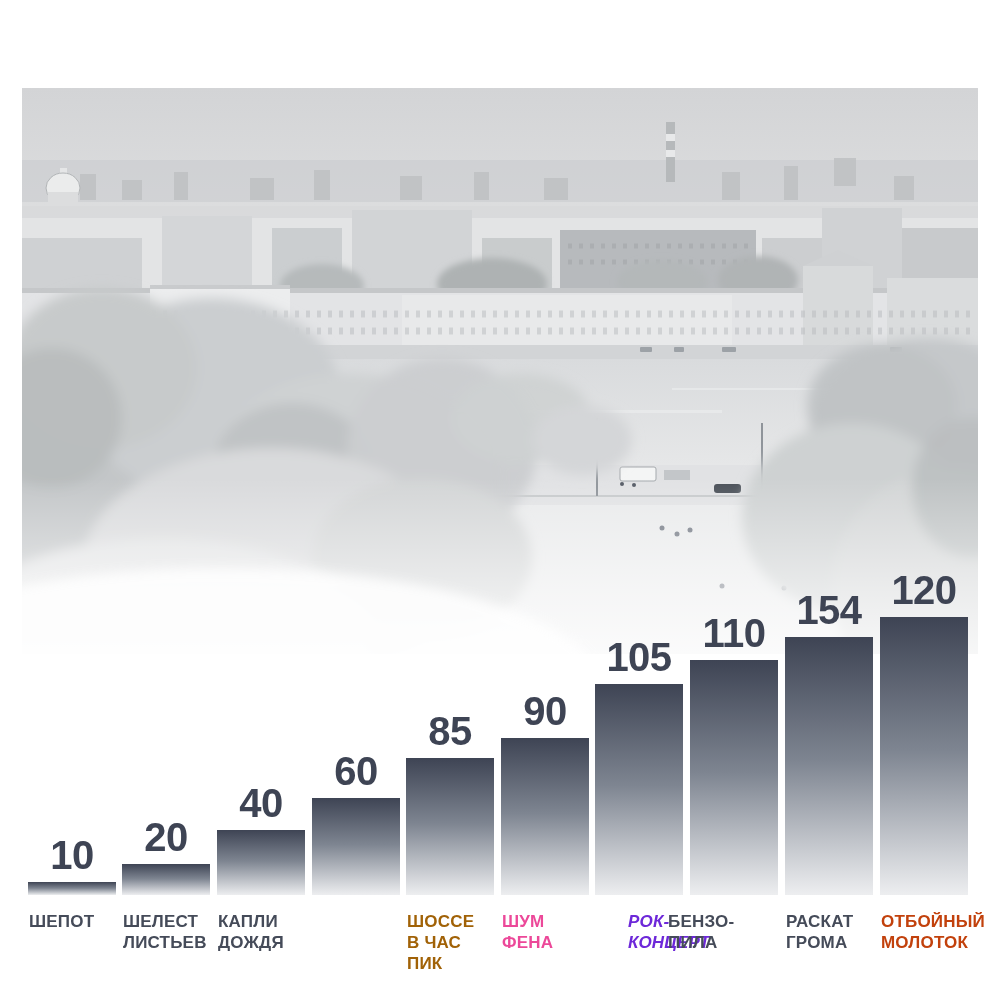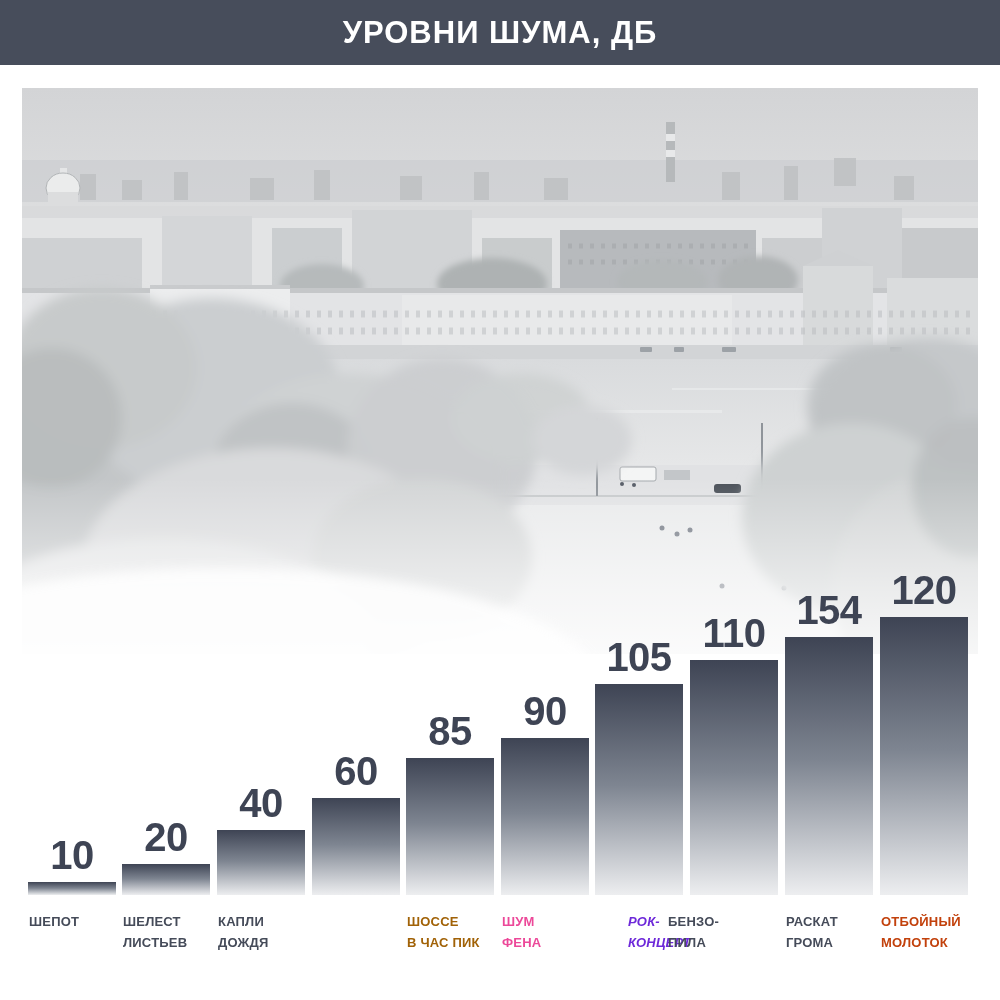--- a/index.html
+++ b/index.html
@@ -10,31 +10,28 @@
           display:flex;align-items:center;justify-content:center;}
   .header h1{margin:0;font-size:31px;font-weight:bold;letter-spacing:1px;line-height:1;}
 
   .photo{position:absolute;left:22px;top:88px;width:956px;height:612px;overflow:hidden;}
   .photo svg{display:block;}
 
   .chart{position:absolute;left:0;top:0;width:1000px;height:1000px;}
   .bar{position:absolute;width:88px;}
   .num{position:absolute;width:96px;margin-left:-4px;text-align:center;
        font-size:40px;font-weight:bold;line-height:1;letter-spacing:-0.5px;}
-  .cat{position:absolute;top:911px;width:94px;font-size:13px;font-weight:bold;
+  .cat{position:absolute;top:911px;width:94px;font-size:17px;font-weight:bold;
        line-height:21px;letter-spacing:.2px;white-space:pre-line;}
 </style>
 </head>
 <body>
 
 <div class="canvas">
 
-  <div class="header" style="background: rgb(71, 77, 91); color: rgb(255, 255, 255);">
-    <h1>УРОВНИ ШУМА, ДБ</h1>
-  </div>
 
   <div class="photo">
     <svg width="956" height="612" viewBox="0 0 956 612" xmlns="http://www.w3.org/2000/svg">
       <defs>
         <linearGradient id="skyg" x1="0" y1="0" x2="0" y2="1">
           <stop offset="0" stop-color="#d3d4d6"></stop>
             <stop offset="1" stop-color="#dddedf"></stop>
         </linearGradient>
         <linearGradient id="riverg" x1="0" y1="0" x2="0" y2="1">
           <stop offset="0" stop-color="#d9dbdd"></stop>

